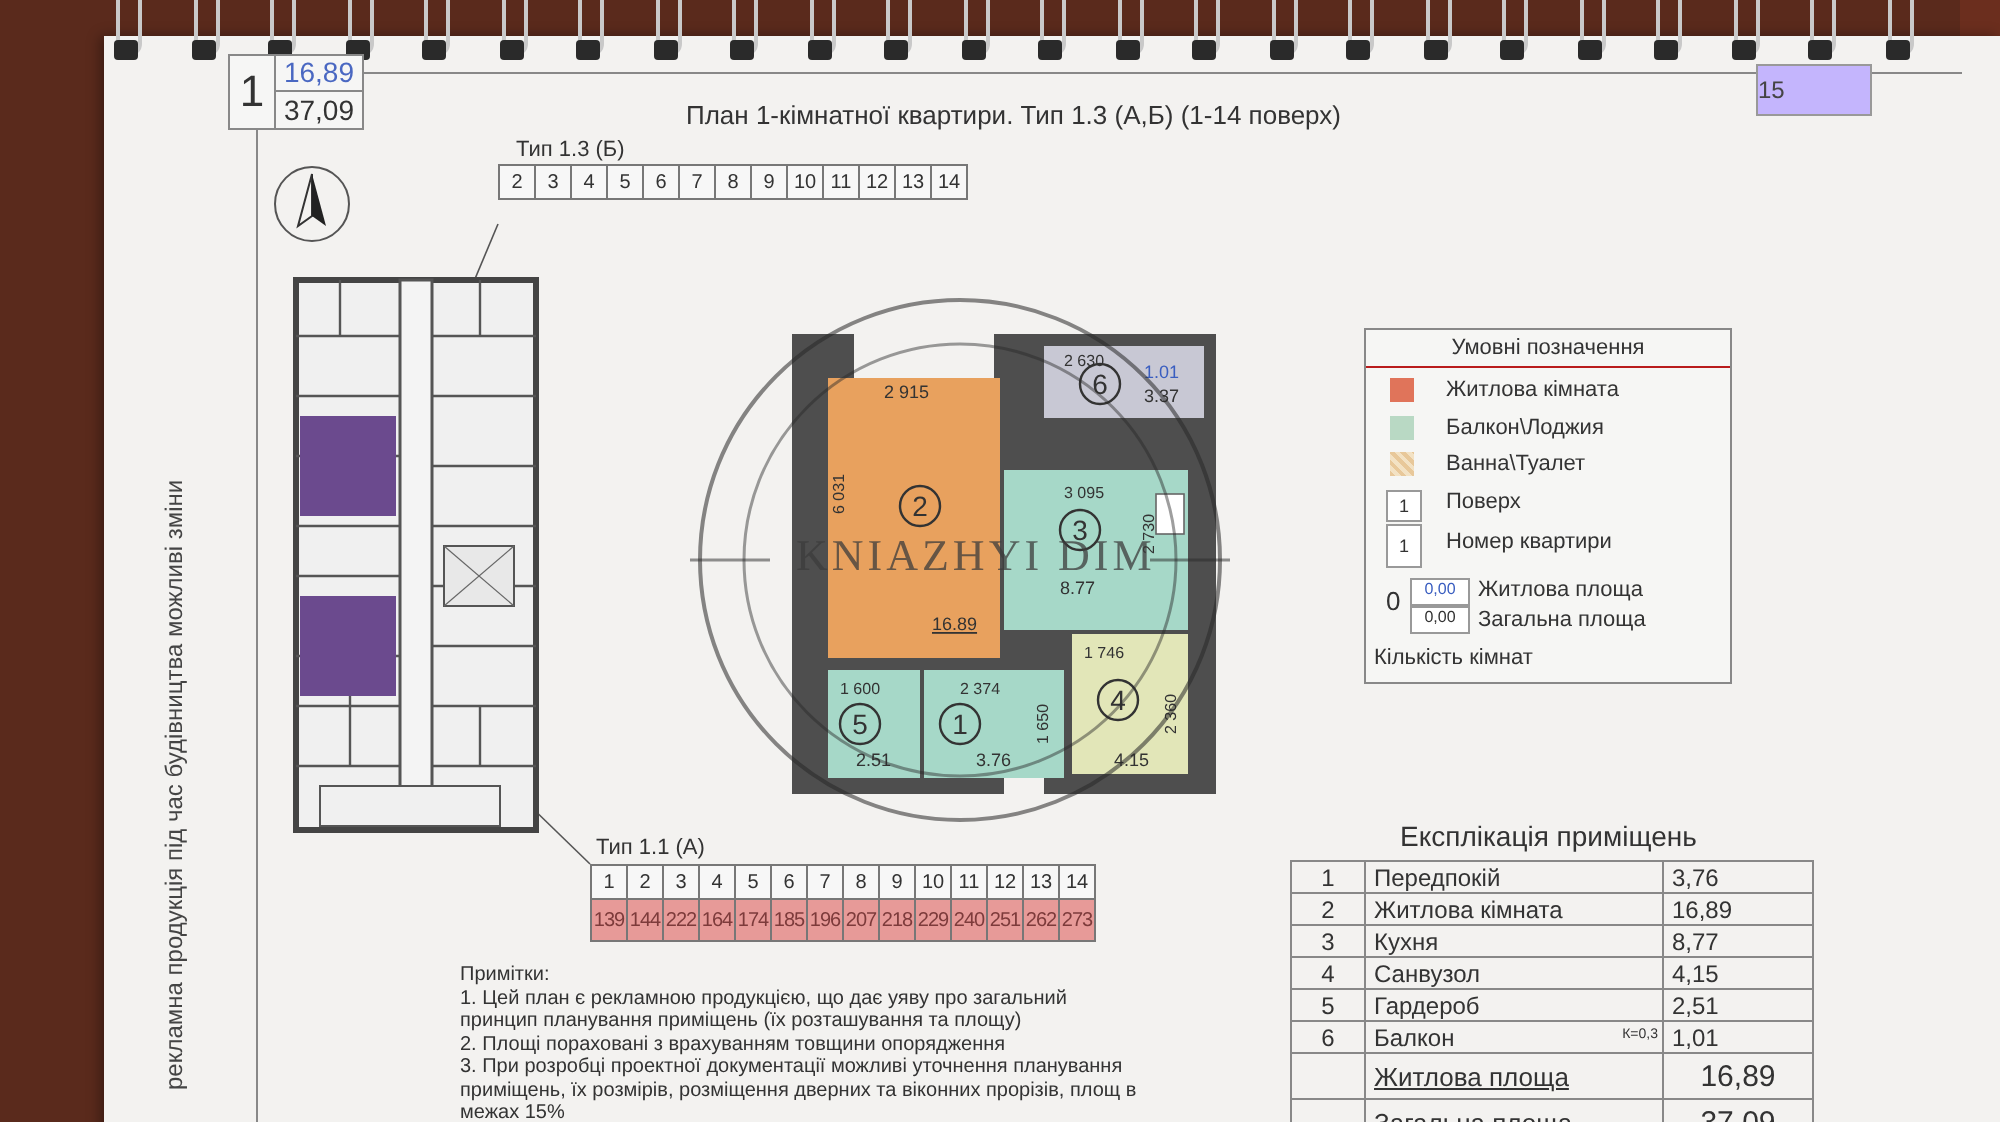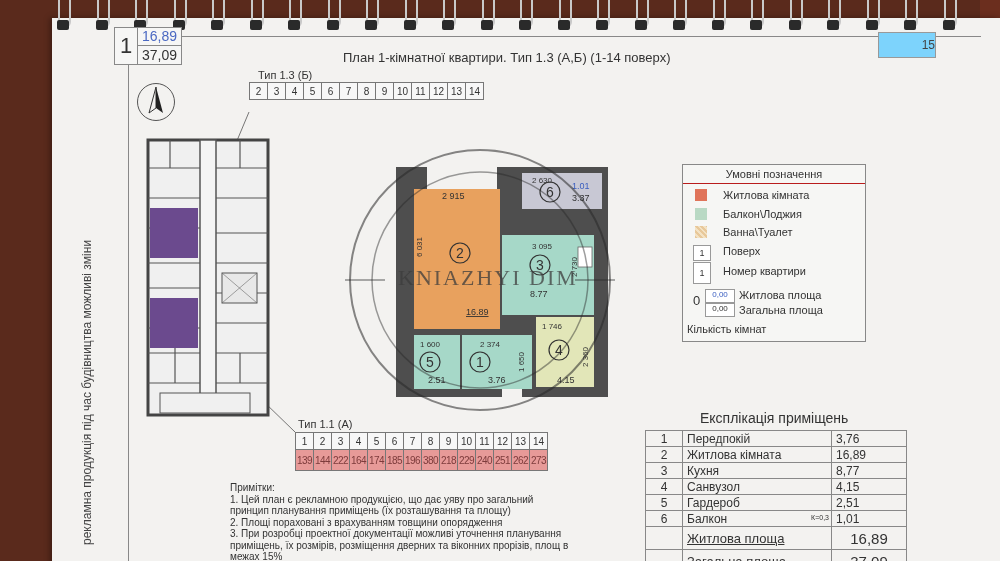--- a/index.html
+++ b/index.html
@@ -8,21 +8,21 @@
   .page-right{position:absolute;left:980px;top:0;width:20px;height:561px;background:#6b2e1e;}
   .rings{position:absolute;left:0;top:0;width:1000px;height:36px;}
   .ring{position:absolute;top:0;width:14px;height:32px;}
   .ring .loop{position:absolute;left:2px;top:-6px;width:9px;height:30px;border:2px solid #c9c9c9;border-radius:6px;background:transparent;}
   .ring .hole{position:absolute;left:1px;top:20px;width:12px;height:10px;background:#2a2a2a;border-radius:2px;}
   .frame{position:absolute;left:128px;top:36px;width:852px;height:525px;border-left:1px solid #888;border-top:1px solid #888;}
   .apt-box{position:absolute;left:114px;top:27px;width:66px;height:36px;border:1px solid #888;background:#f6f6f5;}
   .apt-box .num{position:absolute;left:0;top:0;width:22px;height:36px;font-size:22px;color:#333;text-align:center;line-height:36px;border-right:1px solid #888;}
   .apt-box .live{position:absolute;left:23px;top:0;width:43px;height:17px;font-size:14px;color:#4a68c2;text-align:center;border-bottom:1px solid #888;line-height:17px;}
   .apt-box .total{position:absolute;left:23px;top:18px;width:43px;height:18px;font-size:14px;color:#333;text-align:center;line-height:18px;}
-  .page-num{position:absolute;left:878px;top:32px;width:56px;height:24px;border:1px solid #999;font-size:12px;color:#444;text-align:right;line-height:24px;background:#7dd3fc;}
+  .page-num{position:absolute;left:878px;top:32px;width:56px;height:24px;border:1px solid #999;font-size:12px;color:#444;text-align:left;line-height:24px;background:#c4b5fd;}
   .title{position:absolute;left:343px;top:50px;font-size:13px;color:#333;}
   .vert-note{position:absolute;left:80px;top:545px;transform-origin:0 0;transform:rotate(-90deg);font-size:12px;color:#444;white-space:nowrap;}
   .compass{position:absolute;left:137px;top:83px;width:36px;height:36px;border:1px solid #555;border-radius:50%;}
   .compass svg{position:absolute;left:0;top:0;}
   .floors{position:absolute;border-collapse:collapse;font-size:10px;}
   .floors td{border:1px solid #777;text-align:center;padding:0;height:16px;color:#333;}
   .floors tr.hdr td{background:#f7f7f7;}
   .floors tr.val td{background:#e79a98;color:#7d3b3b;font-size:10px;letter-spacing:-0.5px;height:20px;}
   .type-label{position:absolute;font-size:11px;color:#333;}
   .legend{position:absolute;left:682px;top:164px;width:182px;height:176px;border:1px solid #888;background:#f6f6f4;font-size:11px;color:#333;}
@@ -214,21 +214,21 @@
         <td style="width: 17px;">14</td>
       </tr>
   <tr class="val" id="ta-val">
         <td>139</td>
         <td>144</td>
         <td>222</td>
         <td>164</td>
         <td>174</td>
         <td>185</td>
         <td>196</td>
-        <td>380</td>
+        <td>207</td>
         <td>218</td>
         <td>229</td>
         <td>240</td>
         <td>251</td>
         <td>262</td>
         <td>273</td>
       </tr>
 </tbody>
   </table>
 

